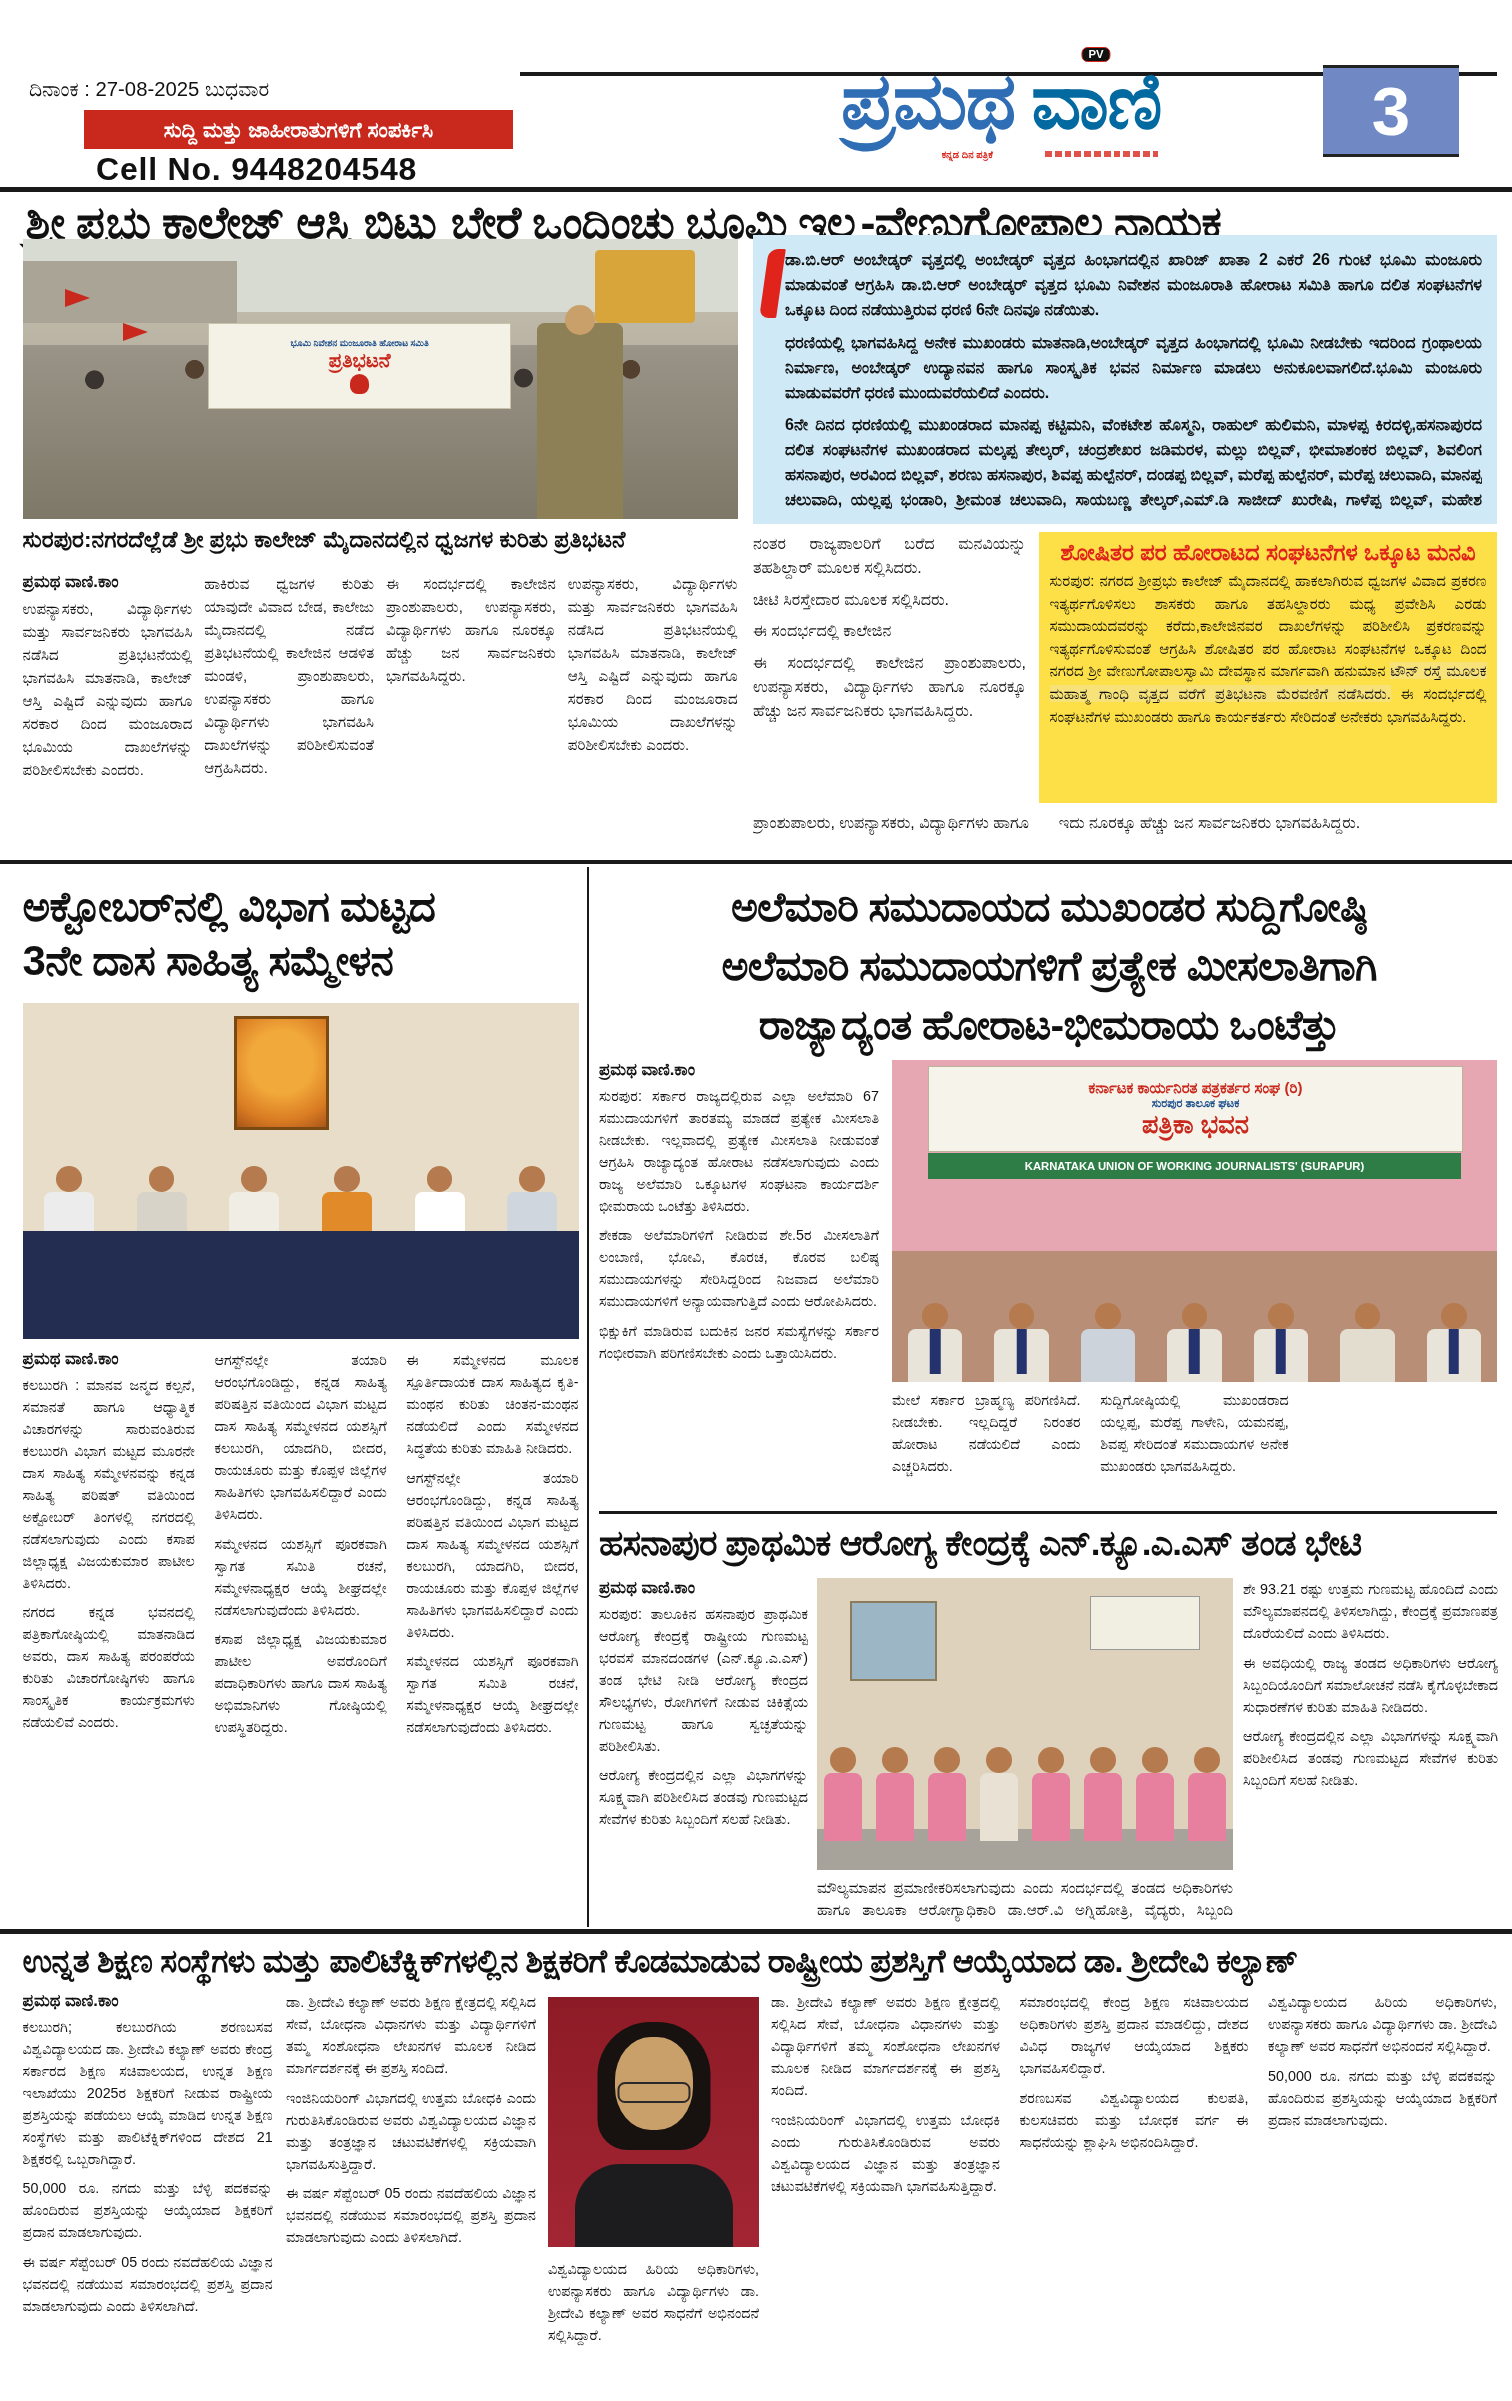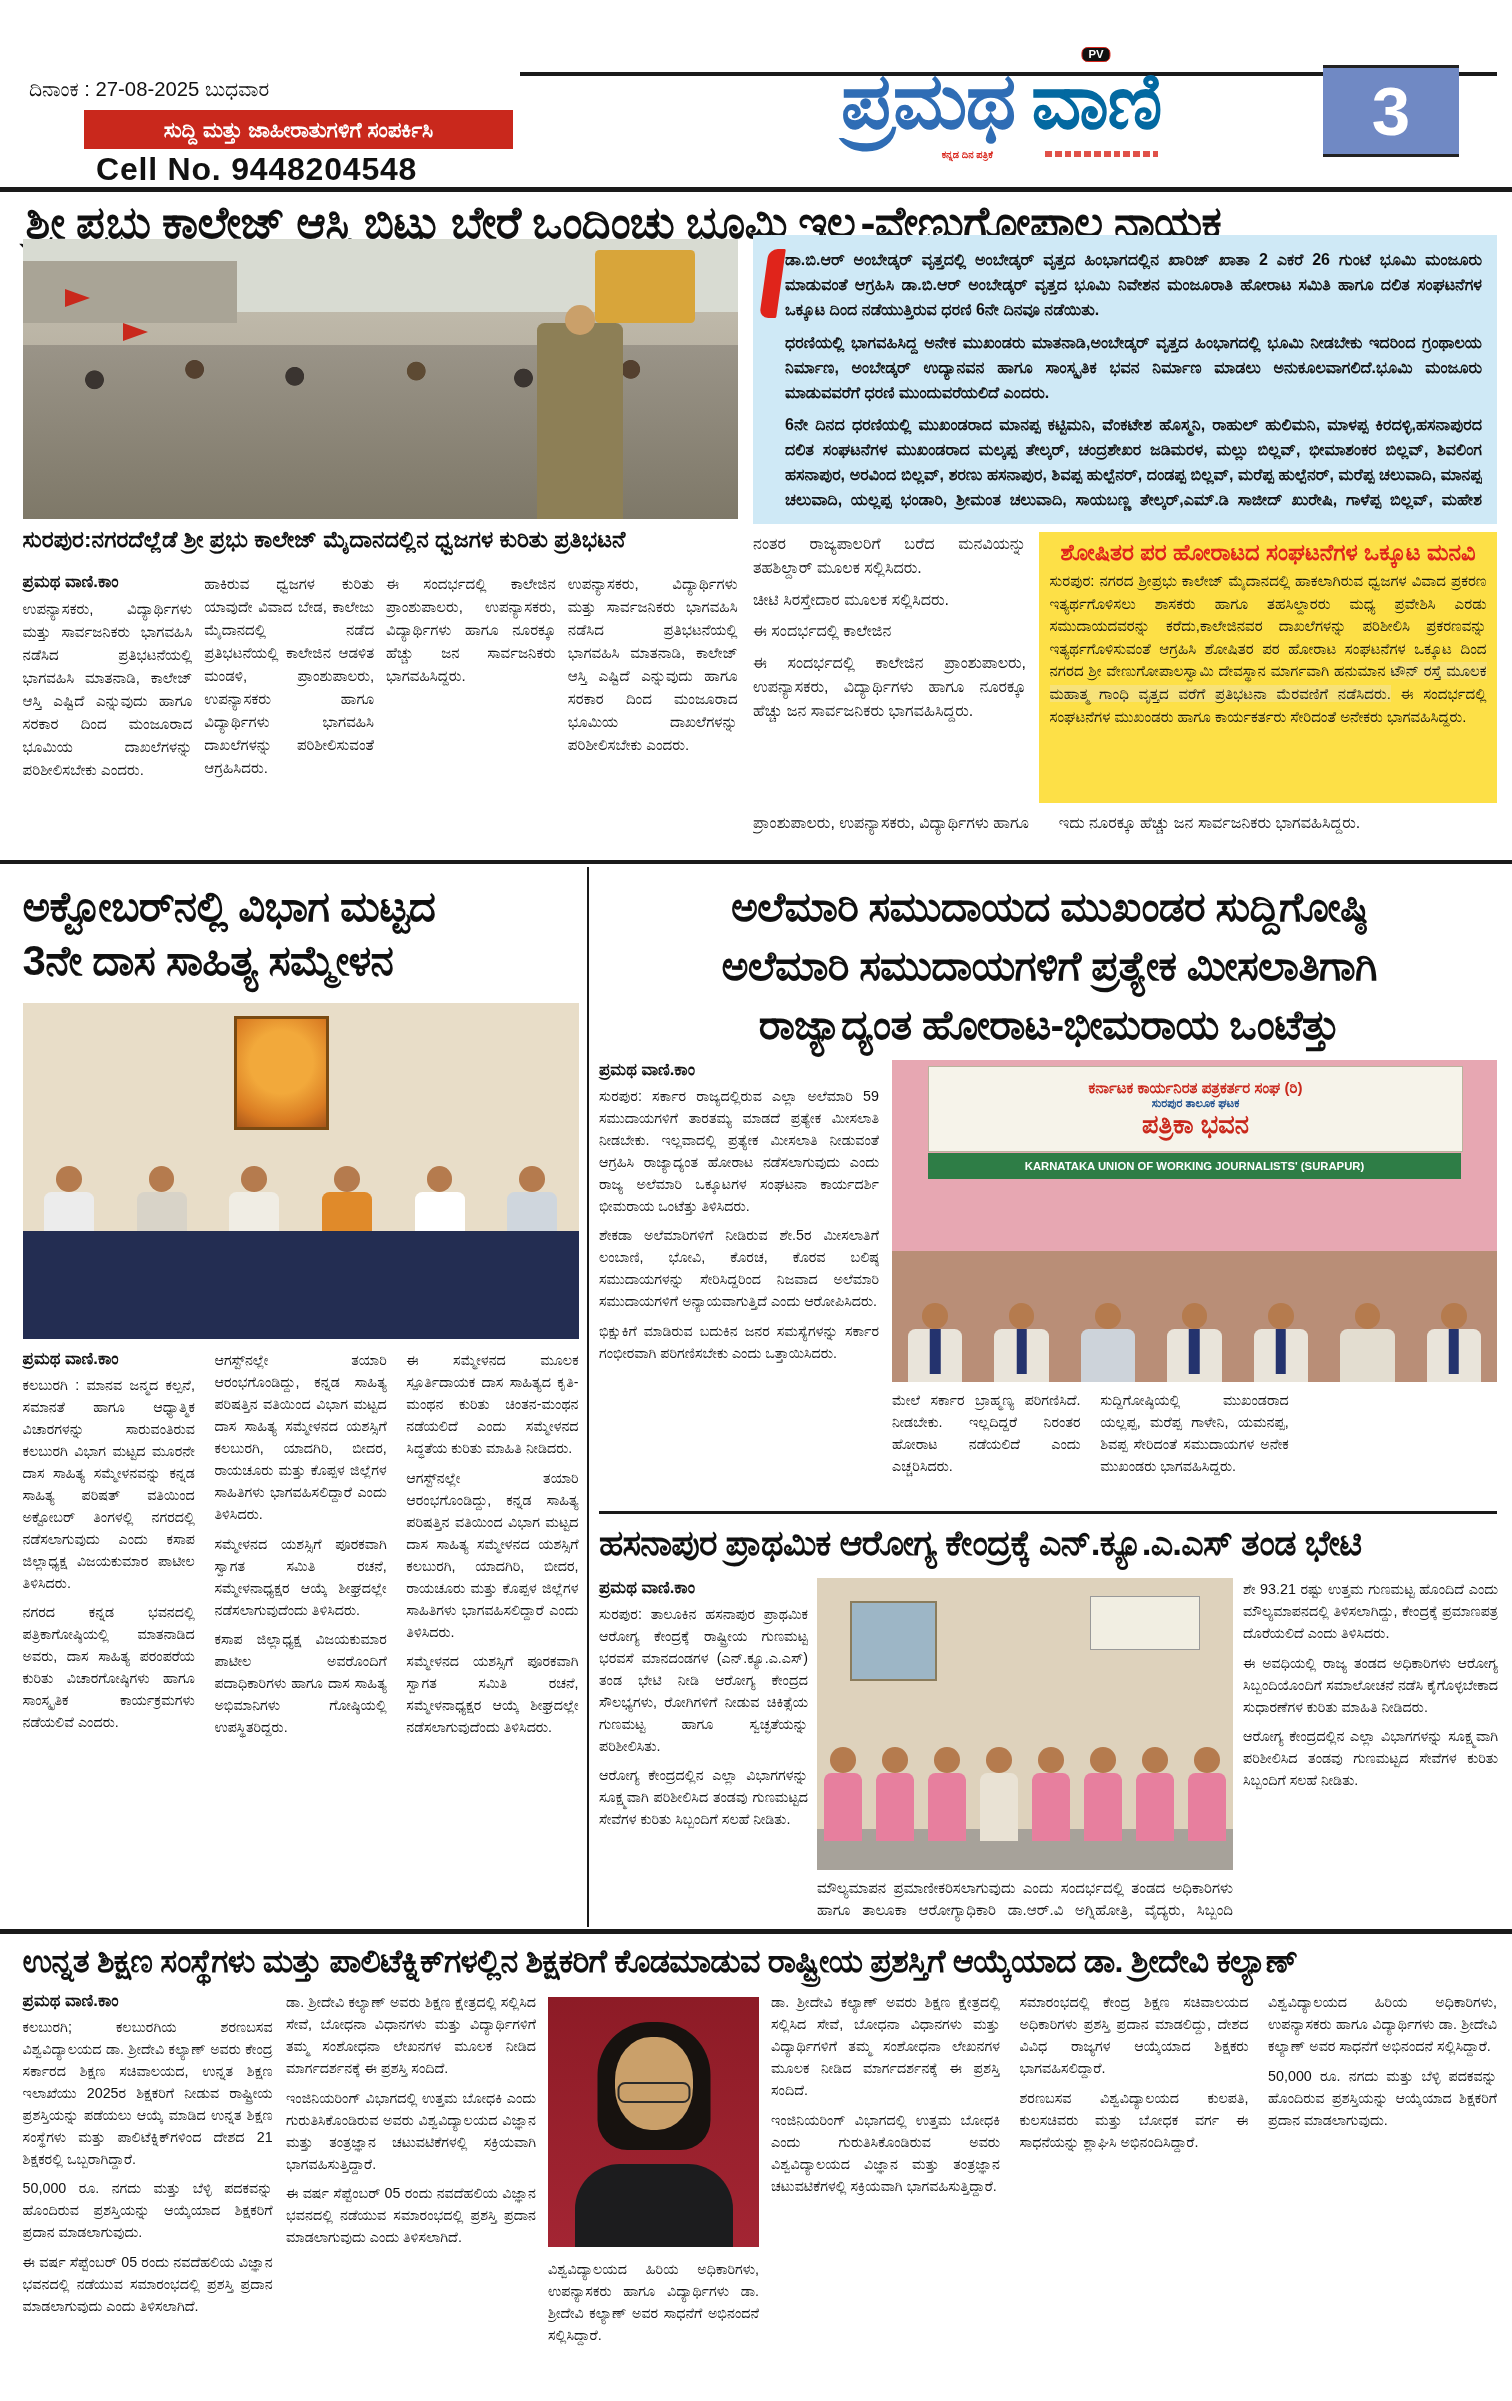--- a/index.html
+++ b/index.html
@@ -156,20 +156,25 @@
 
   <div class="abs" id="headline1">ಶ್ರೀ ಪ್ರಭು ಕಾಲೇಜ್ ಆಸ್ತಿ ಬಿಟ್ಟು ಬೇರೆ ಒಂದಿಂಚು ಭೂಮಿ ಇಲ್ಲ-ವೇಣುಗೋಪಾಲ ನಾಯಕ</div>
 
   <div class="abs photo" id="photo1">
     <div class="ph1-sky"></div>
     <div class="ph1-bldg"></div>
     <div class="ph1-bus"></div>
     <div class="ph1-crowd"></div>
     <div class="ph1-flag" style="left:6%;top:18%;"></div>
     <div class="ph1-flag" style="left:14%;top:30%;"></div>
+    <div class="ph1-banner">
+      <span class="ph1-banner-top">ಭೂಮಿ ನಿವೇಶನ ಮಂಜೂರಾತಿ ಹೋರಾಟ ಸಮಿತಿ</span>
+      <span class="ph1-banner-word">ಪ್ರತಿಭಟನೆ</span>
+      <span class="ph1-fist"></span>
+    </div>
     <div class="ph1-officer"></div>
   </div>
   <div class="abs" id="caption1">ಸುರಪುರ:ನಗರದೆಲ್ಲೆಡೆ ಶ್ರೀ ಪ್ರಭು ಕಾಲೇಜ್ ಮೈದಾನದಲ್ಲಿನ ಧ್ವಜಗಳ ಕುರಿತು ಪ್ರತಿಭಟನೆ</div>
 
   <div class="abs" id="quote-box">
     <div class="quote-mark"></div>
     <div class="qb-inner jt">
       <p>ಡಾ.ಬಿ.ಆರ್ ಅಂಬೇಡ್ಕರ್ ವೃತ್ತದಲ್ಲಿ ಅಂಬೇಡ್ಕರ್ ವೃತ್ತದ ಹಿಂಭಾಗದಲ್ಲಿನ ಖಾರಿಜ್ ಖಾತಾ 2 ಎಕರೆ 26 ಗುಂಟೆ ಭೂಮಿ ಮಂಜೂರು ಮಾಡುವಂತೆ ಆಗ್ರಹಿಸಿ ಡಾ.ಬಿ.ಆರ್ ಅಂಬೇಡ್ಕರ್ ವೃತ್ತದ ಭೂಮಿ ನಿವೇಶನ ಮಂಜೂರಾತಿ ಹೋರಾಟ ಸಮಿತಿ ಹಾಗೂ ದಲಿತ ಸಂಘಟನೆಗಳ ಒಕ್ಕೂಟ ದಿಂದ ನಡೆಯುತ್ತಿರುವ ಧರಣಿ 6ನೇ ದಿನವೂ ನಡೆಯಿತು.</p>
       <p>ಧರಣಿಯಲ್ಲಿ ಭಾಗವಹಿಸಿದ್ದ ಅನೇಕ ಮುಖಂಡರು ಮಾತನಾಡಿ,ಅಂಬೇಡ್ಕರ್ ವೃತ್ತದ ಹಿಂಭಾಗದಲ್ಲಿ ಭೂಮಿ ನೀಡಬೇಕು ಇದರಿಂದ ಗ್ರಂಥಾಲಯ ನಿರ್ಮಾಣ, ಅಂಬೇಡ್ಕರ್ ಉದ್ಯಾನವನ ಹಾಗೂ ಸಾಂಸ್ಕೃತಿಕ ಭವನ ನಿರ್ಮಾಣ ಮಾಡಲು ಅನುಕೂಲವಾಗಲಿದೆ.ಭೂಮಿ ಮಂಜೂರು ಮಾಡುವವರೆಗೆ ಧರಣಿ ಮುಂದುವರೆಯಲಿದೆ ಎಂದರು.</p>
       <p>6ನೇ ದಿನದ ಧರಣಿಯಲ್ಲಿ ಮುಖಂಡರಾದ ಮಾನಪ್ಪ ಕಟ್ಟಿಮನಿ, ವೆಂಕಟೇಶ ಹೊಸ್ಮನಿ, ರಾಹುಲ್ ಹುಲಿಮನಿ, ಮಾಳಪ್ಪ ಕಿರದಳ್ಳಿ,ಹಸನಾಪುರದ ದಲಿತ ಸಂಘಟನೆಗಳ ಮುಖಂಡರಾದ ಮಲ್ಕಪ್ಪ ತೇಲ್ಕರ್, ಚಂದ್ರಶೇಖರ ಜಡಿಮರಳ, ಮಲ್ಲು ಬಿಲ್ಲವ್, ಭೀಮಾಶಂಕರ ಬಿಲ್ಲವ್, ಶಿವಲಿಂಗ ಹಸನಾಪುರ, ಅರವಿಂದ ಬಿಲ್ಲವ್, ಶರಣು ಹಸನಾಪುರ, ಶಿವಪ್ಪ ಹುಲ್ಪೆನರ್, ದಂಡಪ್ಪ ಬಿಲ್ಲವ್, ಮರೆಪ್ಪ ಹುಲ್ಪೆನರ್, ಮರೆಪ್ಪ ಚಲುವಾದಿ, ಮಾನಪ್ಪ ಚಲುವಾದಿ, ಯಲ್ಲಪ್ಪ ಭಂಡಾರಿ, ಶ್ರೀಮಂತ ಚಲುವಾದಿ, ಸಾಯಬಣ್ಣ ತೇಲ್ಕರ್,ಎಮ್.ಡಿ ಸಾಜೀದ್ ಖುರೇಷಿ, ಗಾಳೆಪ್ಪ ಬಿಲ್ಲವ್, ಮಹೇಶ ತೇಲ್ಕರ್, ನಾಗರಾಜ ಜಿನ್ನಾಪುರ, ಮಲ್ಲಪ್ಪ ಅಂಚೆಸುಗೂರ, ಮರೆಪ್ಪ ಚಲುವಾದಿ, ಸುನಿಲ ಸೂಗೂರ, ಮರೆಪ್ಪ ಬಿಲ್ಲವ್, ಸಂತೋಷ, ರಾಘವೇಂದ್ರ ಹೊಸಮನಿ, ಹಣಮಂತ ತೇಲ್ಕರ್, ಪರಶುರಾಮ ನಾಟಿಕಾರ್, ಹಣಮಂತ ಪಟ್ಟೆದಾರ ಸೇರಿದಂತೆ ಅನೇಕರು ಭಾಗವಹಿಸಿದ್ದರು.</p>
@@ -257,21 +262,21 @@
   </div>
 
   <div class="abs" id="headline3">
     <div>ಅಲೆಮಾರಿ ಸಮುದಾಯದ ಮುಖಂಡರ ಸುದ್ದಿಗೋಷ್ಠಿ</div>
     <div>ಅಲೆಮಾರಿ ಸಮುದಾಯಗಳಿಗೆ ಪ್ರತ್ಯೇಕ ಮೀಸಲಾತಿಗಾಗಿ</div>
     <div>ರಾಜ್ಯಾದ್ಯಂತ ಹೋರಾಟ-ಭೀಮರಾಯ ಒಂಟೆತ್ತು</div>
   </div>
 
   <div class="abs jt" id="alemari-col">
     <div class="byline">ಪ್ರಮಥ ವಾಣಿ.ಕಾಂ</div>
-    <p class="body-sm">ಸುರಪುರ: ಸರ್ಕಾರ ರಾಜ್ಯದಲ್ಲಿರುವ ಎಲ್ಲಾ ಅಲೆಮಾರಿ 59 ಸಮುದಾಯಗಳಿಗೆ ತಾರತಮ್ಯ ಮಾಡದೆ ಪ್ರತ್ಯೇಕ ಮೀಸಲಾತಿ ನೀಡಬೇಕು. ಇಲ್ಲವಾದಲ್ಲಿ ಪ್ರತ್ಯೇಕ ಮೀಸಲಾತಿ ನೀಡುವಂತೆ ಆಗ್ರಹಿಸಿ ರಾಜ್ಯಾದ್ಯಂತ ಹೋರಾಟ ನಡೆಸಲಾಗುವುದು ಎಂದು ರಾಜ್ಯ ಅಲೆಮಾರಿ ಒಕ್ಕೂಟಗಳ ಸಂಘಟನಾ ಕಾರ್ಯದರ್ಶಿ ಭೀಮರಾಯ ಒಂಟೆತ್ತು ತಿಳಿಸಿದರು.</p>
+    <p class="body-sm">ಸುರಪುರ: ಸರ್ಕಾರ ರಾಜ್ಯದಲ್ಲಿರುವ ಎಲ್ಲಾ ಅಲೆಮಾರಿ 67 ಸಮುದಾಯಗಳಿಗೆ ತಾರತಮ್ಯ ಮಾಡದೆ ಪ್ರತ್ಯೇಕ ಮೀಸಲಾತಿ ನೀಡಬೇಕು. ಇಲ್ಲವಾದಲ್ಲಿ ಪ್ರತ್ಯೇಕ ಮೀಸಲಾತಿ ನೀಡುವಂತೆ ಆಗ್ರಹಿಸಿ ರಾಜ್ಯಾದ್ಯಂತ ಹೋರಾಟ ನಡೆಸಲಾಗುವುದು ಎಂದು ರಾಜ್ಯ ಅಲೆಮಾರಿ ಒಕ್ಕೂಟಗಳ ಸಂಘಟನಾ ಕಾರ್ಯದರ್ಶಿ ಭೀಮರಾಯ ಒಂಟೆತ್ತು ತಿಳಿಸಿದರು.</p>
     <p class="body-sm">ಶೇಕಡಾ ಅಲೆಮಾರಿಗಳಿಗೆ ನೀಡಿರುವ ಶೇ.5ರ ಮೀಸಲಾತಿಗೆ ಲಂಬಾಣಿ, ಭೋವಿ, ಕೊರಚ, ಕೊರವ ಬಲಿಷ್ಠ ಸಮುದಾಯಗಳನ್ನು ಸೇರಿಸಿದ್ದರಿಂದ ನಿಜವಾದ ಅಲೆಮಾರಿ ಸಮುದಾಯಗಳಿಗೆ ಅನ್ಯಾಯವಾಗುತ್ತಿದೆ ಎಂದು ಆರೋಪಿಸಿದರು.</p>
     <p class="body-sm">ಭಿಕ್ಷುಕಿಗೆ ಮಾಡಿರುವ ಬದುಕಿನ ಜನರ ಸಮಸ್ಯೆಗಳನ್ನು ಸರ್ಕಾರ ಗಂಭೀರವಾಗಿ ಪರಿಗಣಿಸಬೇಕು ಎಂದು ಒತ್ತಾಯಿಸಿದರು.</p>
   </div>
 
   <div class="abs photo" id="photo3">
     <div class="ph3-bannertop">
       <span class="ph3-b1">ಕರ್ನಾಟಕ ಕಾರ್ಯನಿರತ ಪತ್ರಕರ್ತರ ಸಂಘ (ರಿ)</span>
       <span class="ph3-b2">ಸುರಪುರ ತಾಲೂಕ ಘಟಕ</span>
       <span class="ph3-b3">ಪತ್ರಿಕಾ ಭವನ</span>
     </div>

